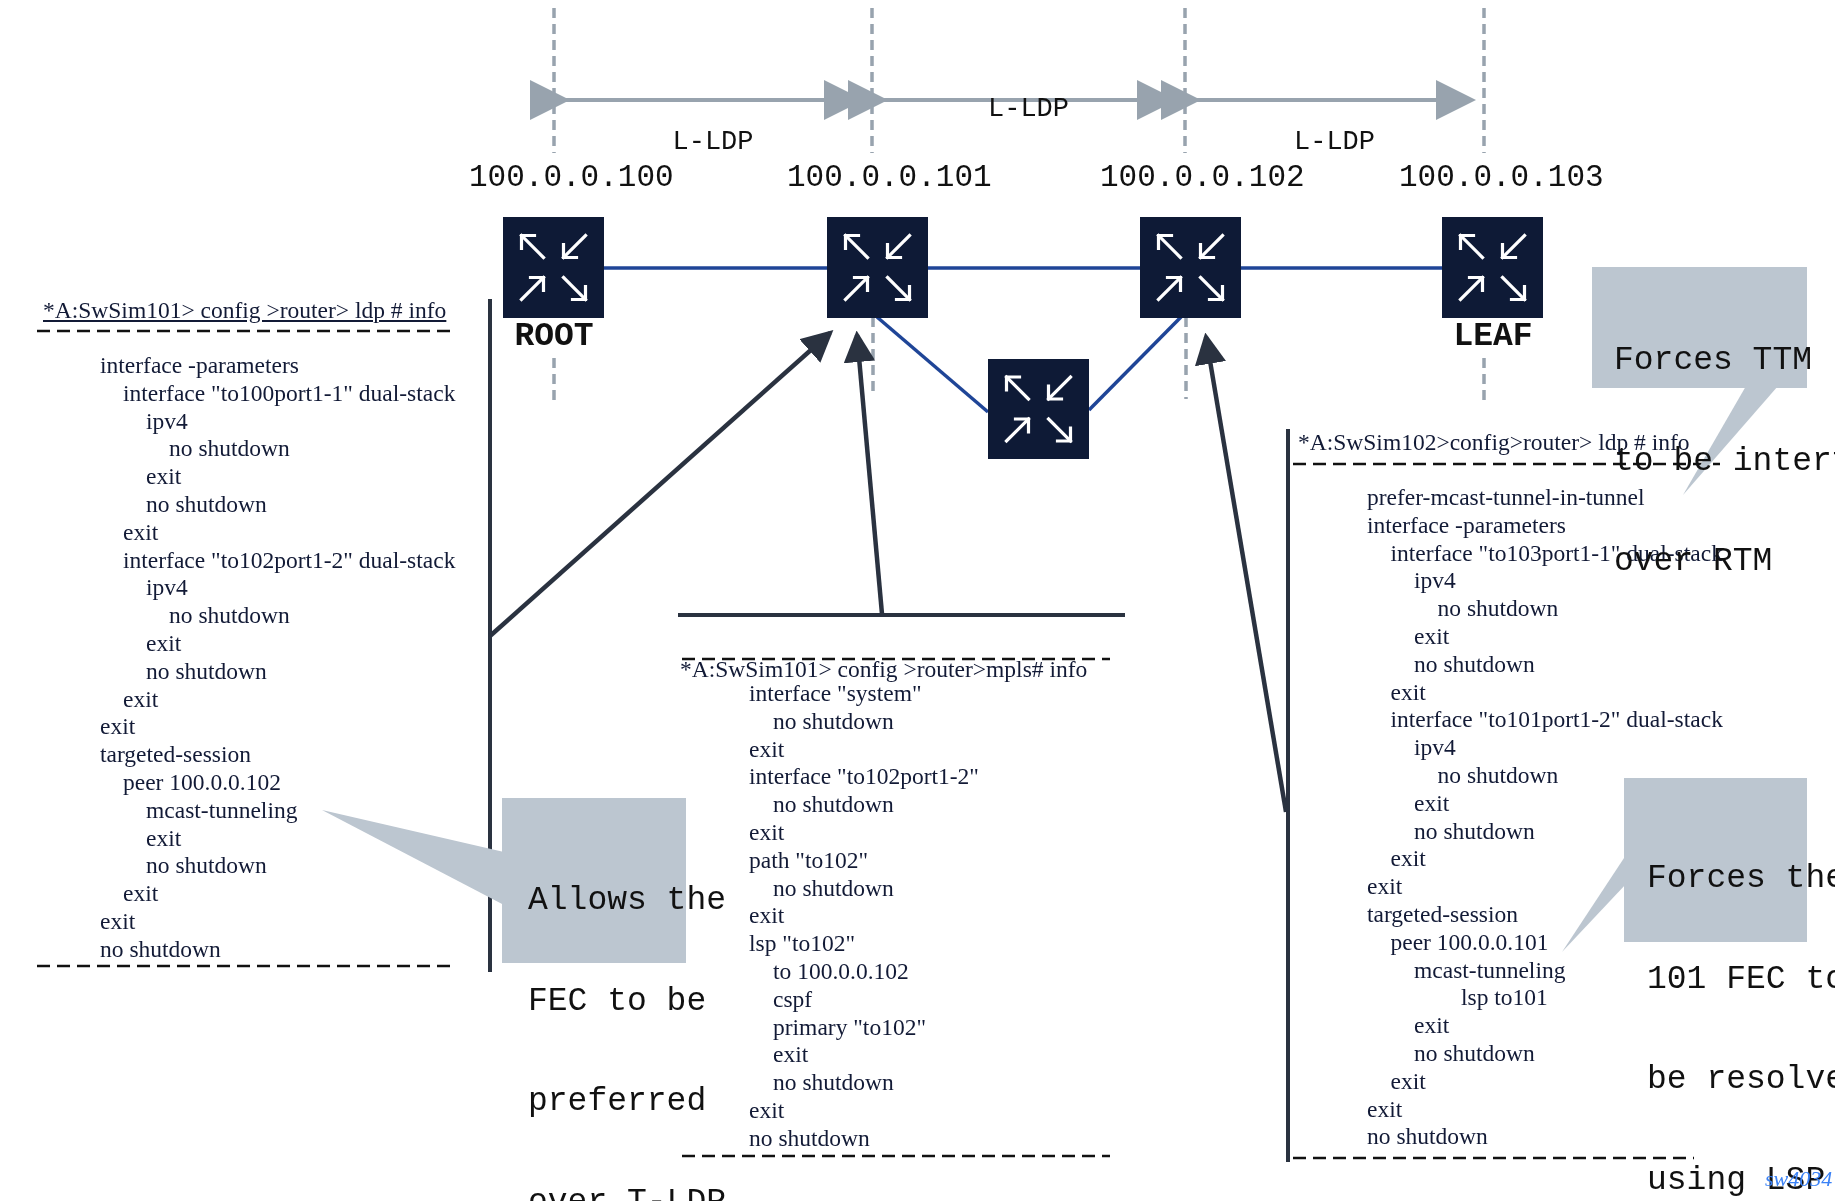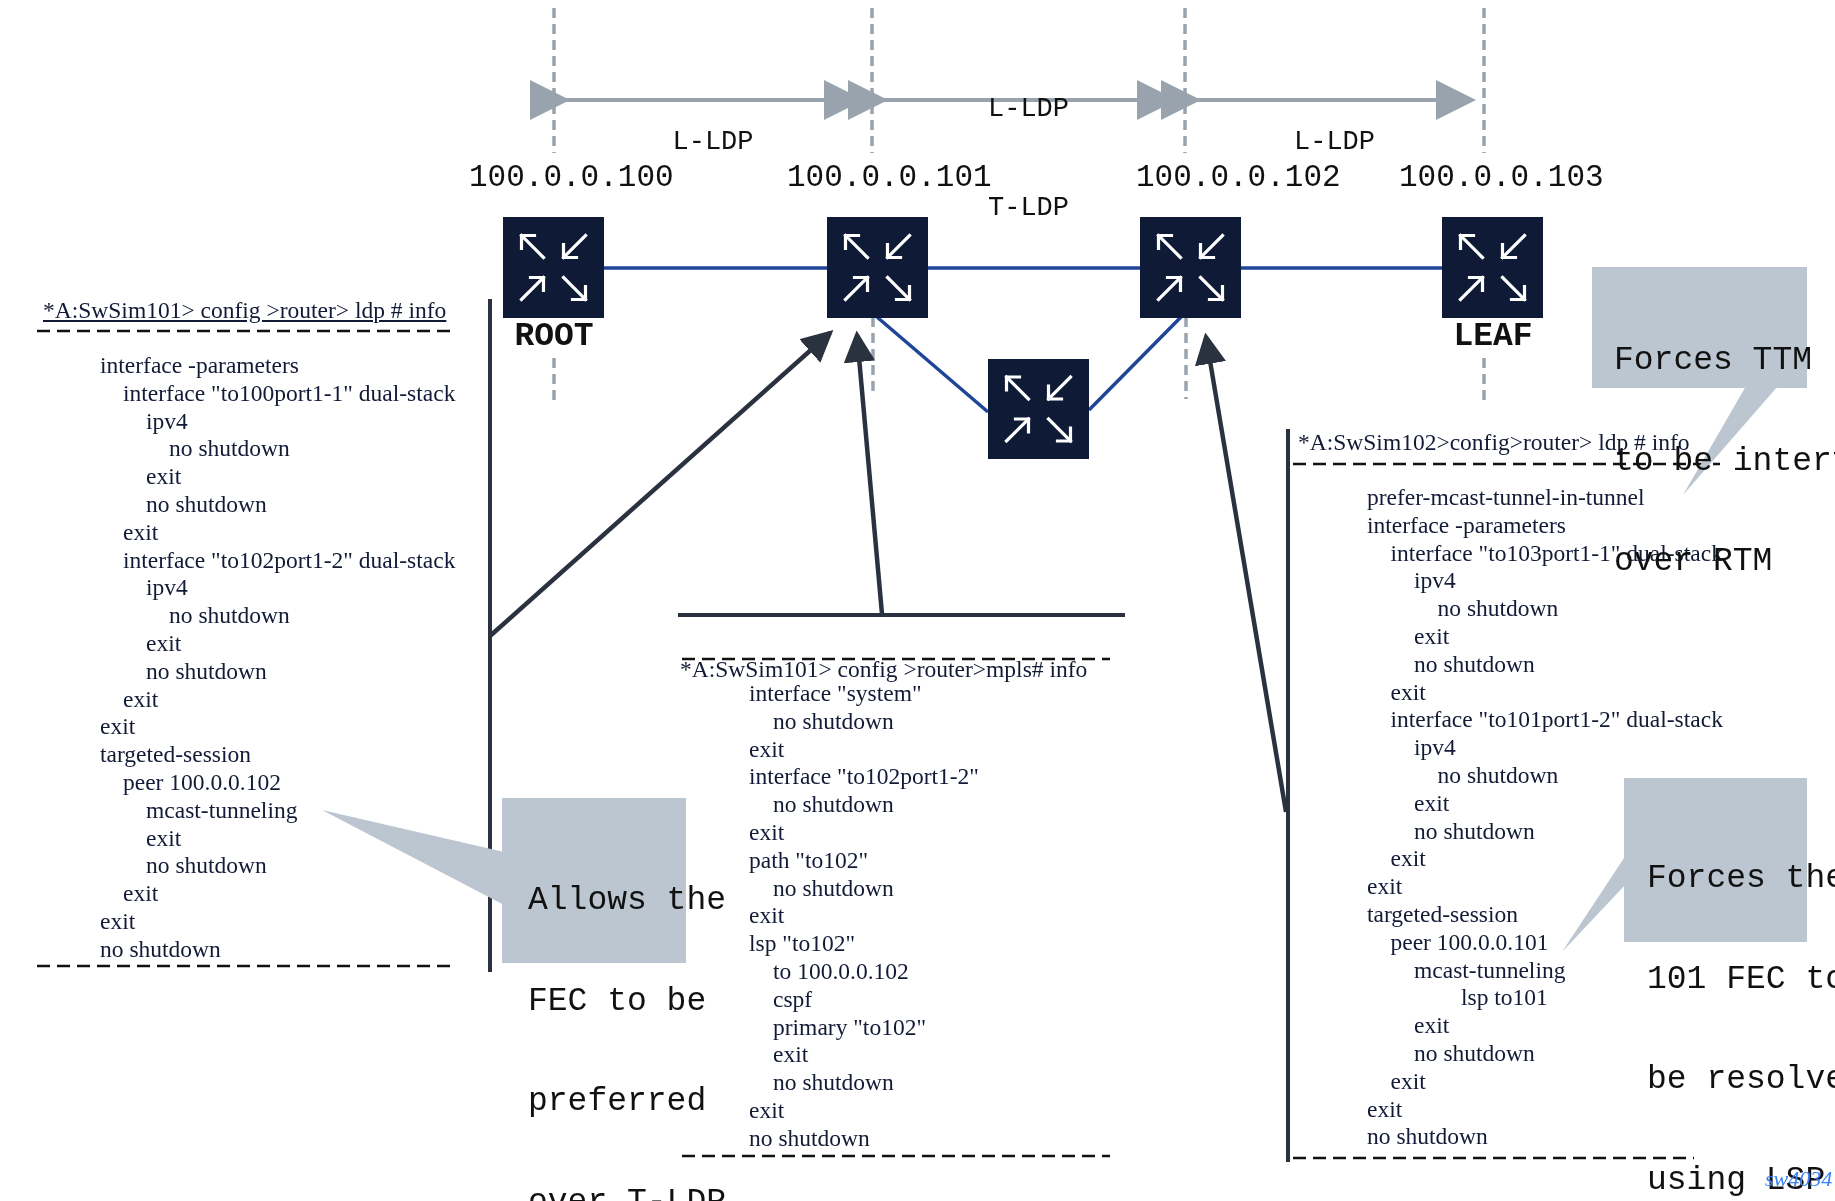--- a/index.html
+++ b/index.html
@@ -121,29 +121,28 @@
     <rect x="1624" y="778" width="183" height="164"></rect>
     <polygon points="1626,855 1626,884 1562,952"></polygon>
   </g>
 </svg>
 
 <div class="abs sans span-label" style="left:566px; top:60px; width:294px;">
   <div>L-LDP</div>
 </div>
 <div class="abs sans span-label" style="left:884px; top:27px; width:289px;">
   <div>L-LDP</div>
-  <div>T-LDP</div>
 </div>
 <div class="abs sans span-label" style="left:1197px; top:60px; width:275px;">
   <div>L-LDP</div>
 </div>
 
 <div class="abs sans ip-label" style="left:469px; top:160px; width:170px; text-align:right;">100.0.0.100</div>
 <div class="abs sans ip-label" style="left:787px; top:160px; width:170px; text-align:center;">100.0.0.101</div>
-<div class="abs sans ip-label" style="left:1136px; top:160px; width:170px; text-align:center;">100.0.0.102</div>
+<div class="abs sans ip-label" style="left:1100px; top:160px; width:170px; text-align:center;">100.0.0.102</div>
 <div class="abs sans ip-label" style="left:1399px; top:160px; width:170px; text-align:center;">100.0.0.103</div>
 
 <div class="abs sans role-label" style="left:469px; top:318px; width:170px; text-align:center;">ROOT</div>
 <div class="abs sans role-label" style="left:1408px; top:318px; width:170px; text-align:center;">LEAF</div>
 
 <div class="abs serif cfg" style="left:43px; top:297px;text-decoration:underline;">*A:SwSim101&gt; config &gt;router&gt; ldp # info</div>
 <div id="cfg-ldp101" class="abs serif cfg" style="left:0; top:352px;"><div class="cfg-line" style="left: 100px; top: 0px;">interface -parameters</div><div class="cfg-line" style="left: 123px; top: 27.8px;">interface "to100port1-1" dual-stack</div><div class="cfg-line" style="left: 146px; top: 55.6px;">ipv4</div><div class="cfg-line" style="left: 169px; top: 83.4px;">no shutdown</div><div class="cfg-line" style="left: 146px; top: 111.2px;">exit</div><div class="cfg-line" style="left: 146px; top: 139px;">no shutdown</div><div class="cfg-line" style="left: 123px; top: 166.8px;">exit</div><div class="cfg-line" style="left: 123px; top: 194.6px;">interface "to102port1-2" dual-stack</div><div class="cfg-line" style="left: 146px; top: 222.4px;">ipv4</div><div class="cfg-line" style="left: 169px; top: 250.2px;">no shutdown</div><div class="cfg-line" style="left: 146px; top: 278px;">exit</div><div class="cfg-line" style="left: 146px; top: 305.8px;">no shutdown</div><div class="cfg-line" style="left: 123px; top: 333.6px;">exit</div><div class="cfg-line" style="left: 100px; top: 361.4px;">exit</div><div class="cfg-line" style="left: 100px; top: 389.2px;">targeted-session</div><div class="cfg-line" style="left: 123px; top: 417px;">peer 100.0.0.102</div><div class="cfg-line" style="left: 146px; top: 444.8px;">mcast-tunneling</div><div class="cfg-line" style="left: 146px; top: 472.6px;">exit</div><div class="cfg-line" style="left: 146px; top: 500.4px;">no shutdown</div><div class="cfg-line" style="left: 123px; top: 528.2px;">exit</div><div class="cfg-line" style="left: 100px; top: 556px;">exit</div><div class="cfg-line" style="left: 100px; top: 583.8px;">no shutdown</div></div>
 
 <div class="abs serif cfg" style="left:680px; top:624px;margin-top:32px;">*A:SwSim101&gt; config &gt;router&gt;mpls# info</div>
 <div id="cfg-mpls101" class="abs serif cfg" style="left:0; top:680px;"><div class="cfg-line" style="left: 749px; top: 0px;">interface "system"</div><div class="cfg-line" style="left: 773px; top: 27.8px;">no shutdown</div><div class="cfg-line" style="left: 749px; top: 55.6px;">exit</div><div class="cfg-line" style="left: 749px; top: 83.4px;">interface "to102port1-2"</div><div class="cfg-line" style="left: 773px; top: 111.2px;">no shutdown</div><div class="cfg-line" style="left: 749px; top: 139px;">exit</div><div class="cfg-line" style="left: 749px; top: 166.8px;">path "to102"</div><div class="cfg-line" style="left: 773px; top: 194.6px;">no shutdown</div><div class="cfg-line" style="left: 749px; top: 222.4px;">exit</div><div class="cfg-line" style="left: 749px; top: 250.2px;">lsp "to102"</div><div class="cfg-line" style="left: 773px; top: 278px;">to 100.0.0.102</div><div class="cfg-line" style="left: 773px; top: 305.8px;">cspf</div><div class="cfg-line" style="left: 773px; top: 333.6px;">primary "to102"</div><div class="cfg-line" style="left: 773px; top: 361.4px;">exit</div><div class="cfg-line" style="left: 773px; top: 389.2px;">no shutdown</div><div class="cfg-line" style="left: 749px; top: 417px;">exit</div><div class="cfg-line" style="left: 749px; top: 444.8px;">no shutdown</div></div>

